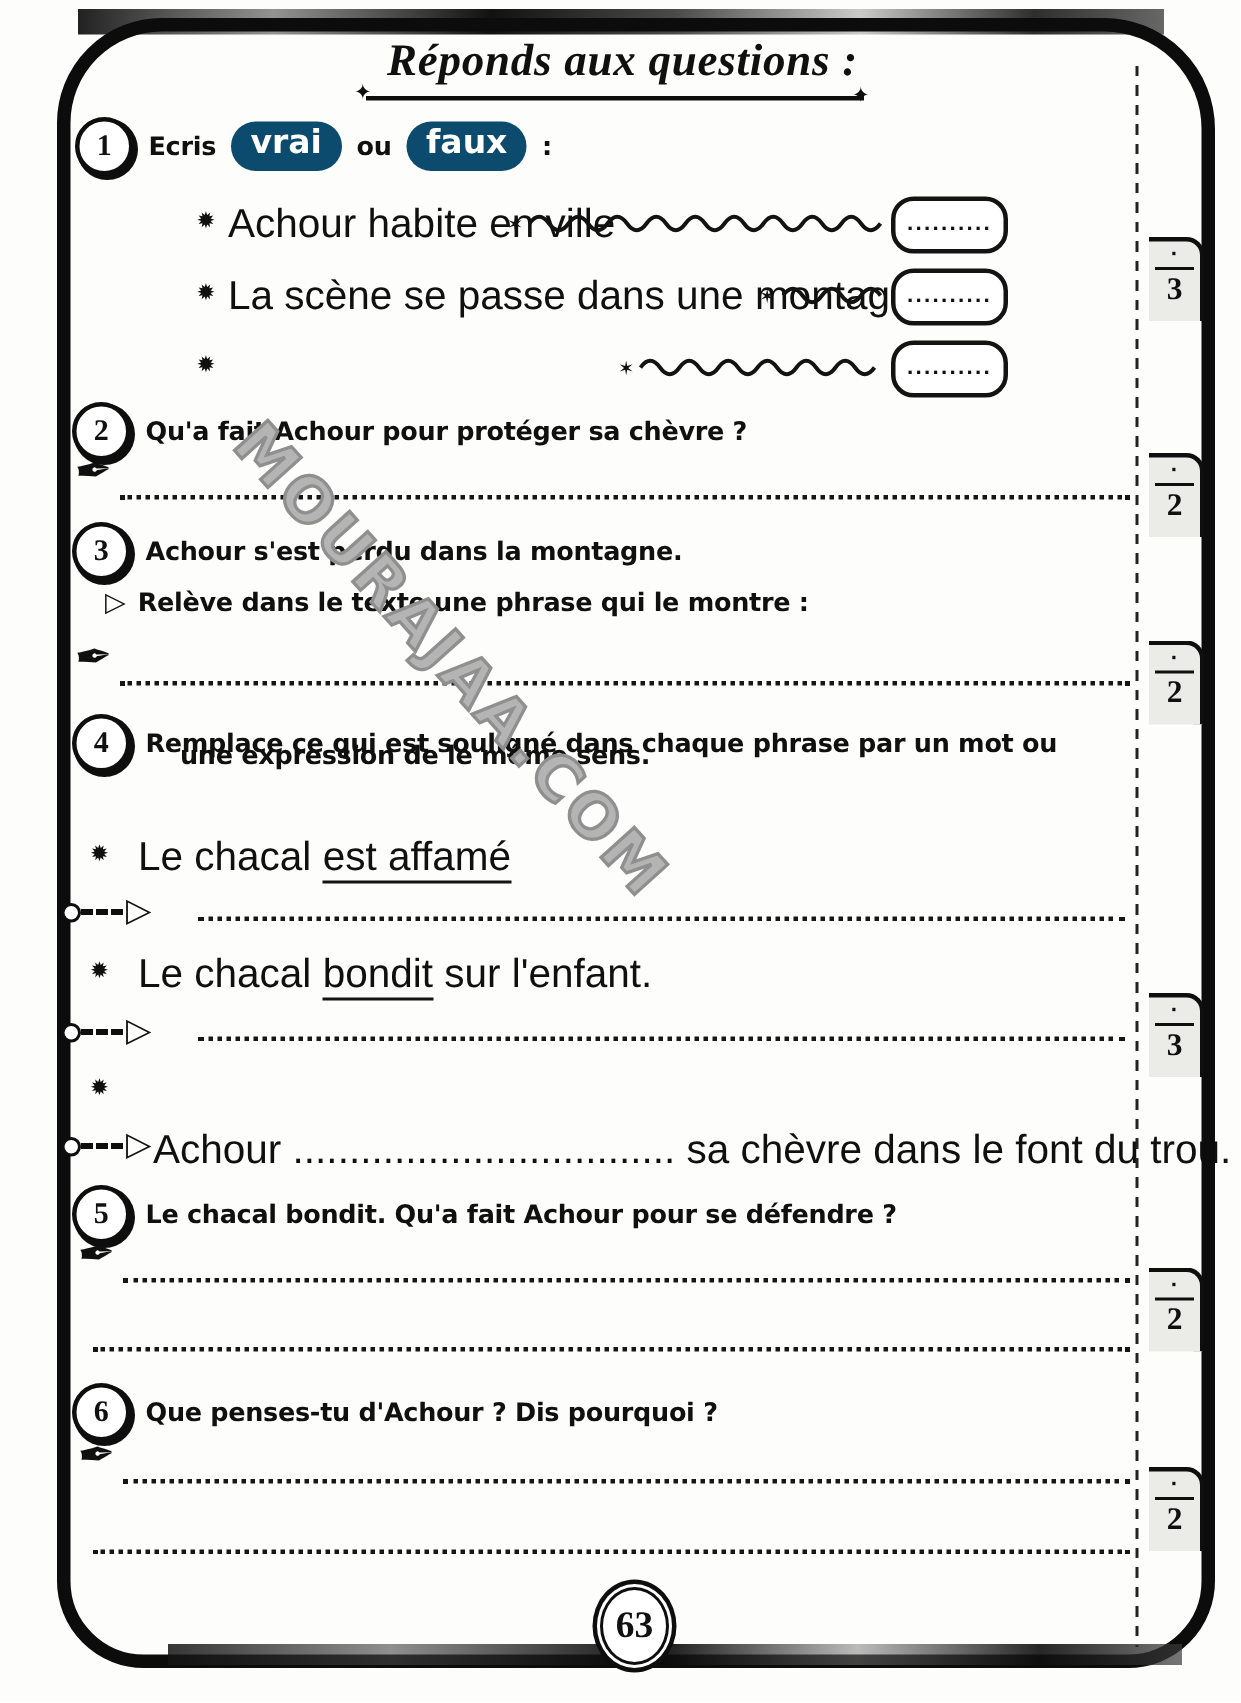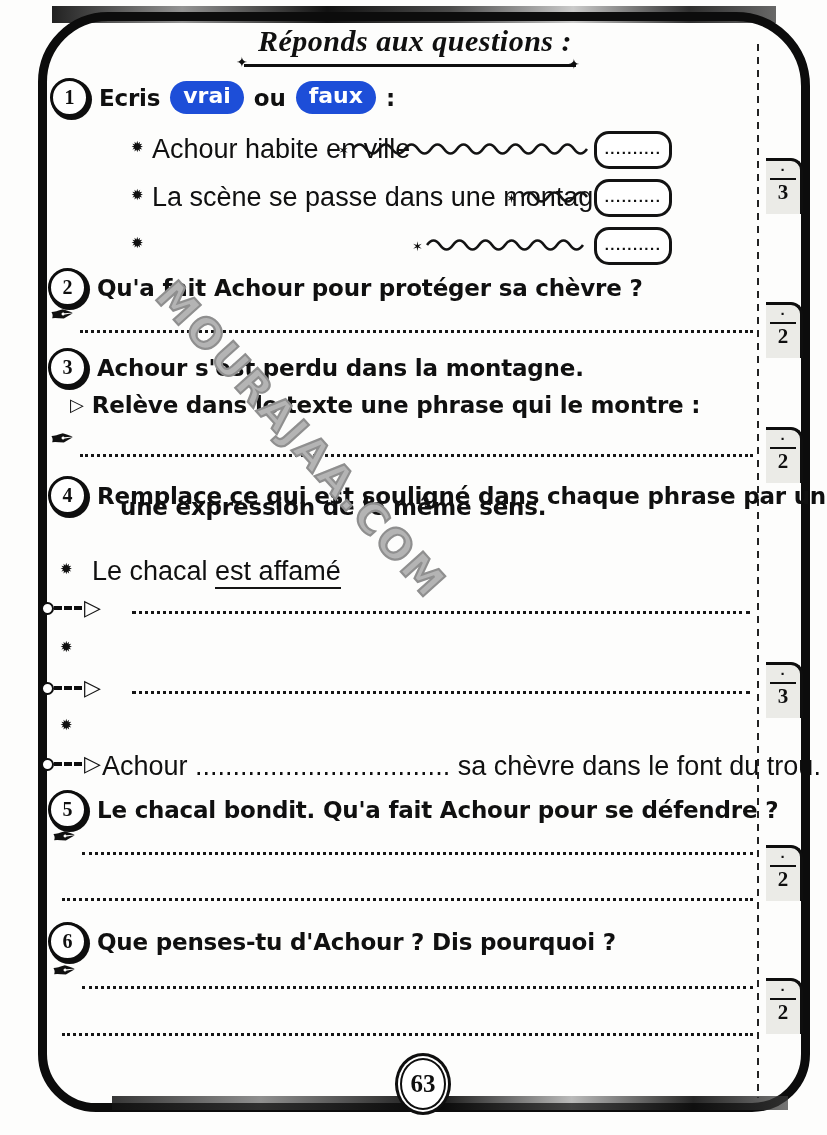--- a/index.html
+++ b/index.html
@@ -24,30 +24,30 @@
   #title{font-family:"Liberation Serif",serif;font-style:italic;font-weight:bold;
     font-size:30px;letter-spacing:.5px;white-space:nowrap;}
   #title-underline{left:244px;top:64px;width:332px;height:3px;background:#0e0e0e;z-index:5;}
   .title-star{z-index:6;font-family:"DejaVu Sans",sans-serif;font-size:14px;color:#0e0e0e;}
 
   
   .qrow{z-index:5;display:flex;align-items:center;gap:10px;}
   .qnum{display:inline-flex;align-items:center;justify-content:center;width:33px;height:33px;
     border:3px solid #0e0e0e;border-radius:50%;background:#fff;box-shadow:2px 2px 0 1px #0e0e0e;
     font-family:"Liberation Serif",serif;font-weight:bold;font-size:20px;flex:0 0 auto;}
-  .qtext{font-family:"DejaVu Sans",sans-serif;font-weight:bold;font-size:23px;letter-spacing:-.2px;white-space:nowrap;}
+  .qtext{font-family:"DejaVu Sans",sans-serif;font-weight:bold;font-size:17px;letter-spacing:-.2px;white-space:nowrap;}
   .ptext{font-family:"Liberation Sans",sans-serif;font-size:27px;white-space:nowrap;}
   .u{border-bottom:2.2px solid #141414;padding-bottom:1px;}
   .icon{font-family:"DejaVu Sans",sans-serif;}
   .bullet{font-size:15px;line-height:1;}
   .dotline{height:0;border-bottom:3.4px dotted #161616;z-index:5;}
   .pen{z-index:6;font-size:30px;transform:rotate(-6deg);line-height:1;}
 
   
-  .badge{display:inline-block;background:#1d4ed8;color:#fff;border-radius:17px;
+  .badge{display:inline-block;background:#0c4a6e;color:#fff;border-radius:17px;
     padding:3px 13px 5px;font-family:"DejaVu Sans",sans-serif;font-weight:bold;font-size:22px;line-height:1.1;}
 
   
   .vf-box{box-sizing:border-box;width:78px;height:38px;border:3px solid #131313;border-radius:15px;
     background:#fff;display:flex;align-items:center;justify-content:center;z-index:5;}
   .vf-dots{font-weight:bold;font-size:15px;letter-spacing:1.5px;margin-top:-4px;}
   .wavy{z-index:5;}
   .wavy path{fill:none;stroke:#131313;stroke-width:2.6;}
   .mini-star{z-index:5;font-size:13px;line-height:1;}
 
@@ -159,20 +159,23 @@
   <span class="abs icon bullet" style="left:60px;top:562px;">✹</span>
   <div class="abs ptext" style="left:92px;top:556px;">
     <span>Le chacal </span><span class="u">est affamé</span><span></span>
   </div>
   <div class="abs arr-circle" style="left:41px;top:602px;"></div>
   <div class="abs arr-dash" style="left:54px;top:606px;width:28px;"></div>
   <span class="abs icon arr-head" style="left:84px;top:597px;">▷</span>
   <div class="abs dotline" style="left:132px;top:611px;width:618px;"></div>
 
   <span class="abs icon bullet" style="left:60px;top:640px;">✹</span>
+  <div class="abs ptext" style="left:92px;top:634px;">
+    <span>Le chacal </span><span class="u">bondit</span><span> sur l'enfant.</span>
+  </div>
   <div class="abs arr-circle" style="left:41px;top:682px;"></div>
   <div class="abs arr-dash" style="left:54px;top:686px;width:28px;"></div>
   <span class="abs icon arr-head" style="left:84px;top:677px;">▷</span>
   <div class="abs dotline" style="left:132px;top:691px;width:618px;"></div>
 
   <span class="abs icon bullet" style="left:60px;top:718px;">✹</span>
   <div class="abs arr-circle" style="left:41px;top:758px;"></div>
   <div class="abs arr-dash" style="left:54px;top:762px;width:28px;"></div>
   <span class="abs icon arr-head" style="left:84px;top:753px;">▷</span>
   <div class="abs ptext" style="left:102px;top:751px;">

